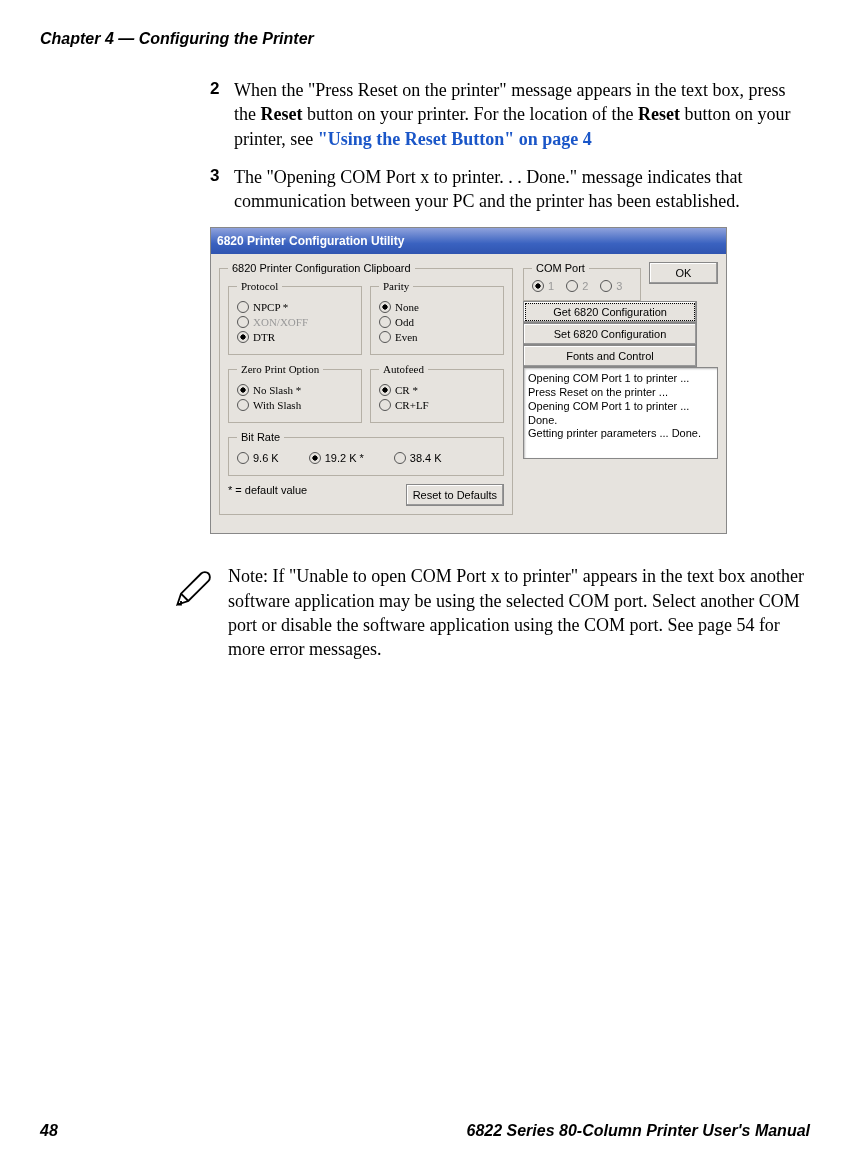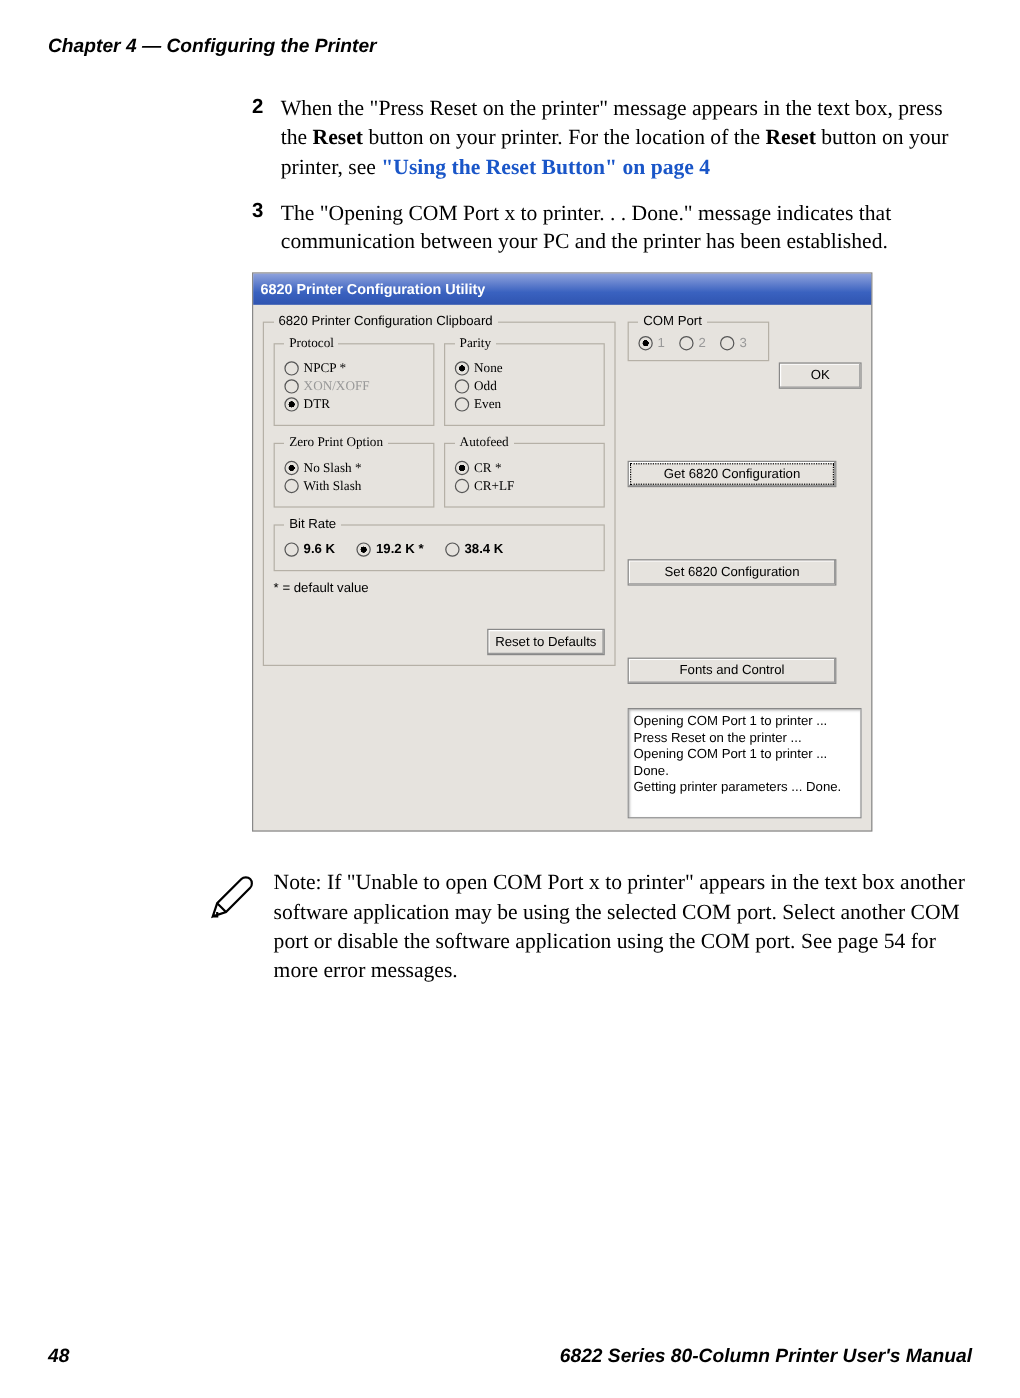--- a/index.html
+++ b/index.html
@@ -58,21 +58,21 @@
   }
   .titlebar {
     background: linear-gradient(180deg,#8fa2dc 0,#3a62c0 60%,#2f54b0 100%);
     color: #fff;
     font-weight: bold;
     padding: 6px 6px;
     font-size: 12px;
   }
   .dialog-body { padding: 8px 8px 10px 8px; display: flex; gap: 10px; }
   .left-col { flex: 1; }
-  .right-col { width: 195px; display:flex; flex-direction:column; gap:20px; }
+  .right-col { width: 195px; display:flex; flex-direction:column; gap:0; }
   fieldset {
     border: 1px solid #b5b0a6;
     padding: 6px 8px 8px 8px;
     margin: 0 0 8px 0;
   }
   legend { padding: 0 4px; }
   .row { display:flex; gap:8px;font-family:Liberation Serif, serif; }
   .row fieldset { flex:1; }
   .radio { display:flex; align-items:center; gap:4px; margin: 3px 0; }
   .radio.sel::before {
@@ -85,40 +85,39 @@
   .radio.dis { color:#999; }
   .inline-radios { display:flex; gap:12px; }
   .inline-radios .radio { margin:0; }
   .btn {
     border: 1px solid #888;
     background: #e6e3de;
     padding: 4px 6px;
     text-align:center;
     box-shadow: inset -1px -1px 0 #999, inset 1px 1px 0 #fff;
     font-size:11px;
-    margin-top:40px;
   }
   .btn.focus { outline: 1px dotted #000; outline-offset:-3px; }
   .btn.big { width: 160px; }
   .msgbox {
     background:#fff;
     border:1px solid #888;
     height: 82px;
     padding:4px;
     font-size:11px;
     line-height:1.25;
     box-shadow: inset 1px 1px 2px #bbb;
     white-space: pre-line;
   }
   .left-footrow { display:flex; justify-content:space-between; font-size:11px; }
   .note-row { display:flex; gap:14px; margin-left:130px; line-height:1.35; }
   .note-icon { width:44px; flex:0 0 44px; padding-top:4px; }
   .note-icon svg { width:44px; height:44px; stroke:#000; fill:none; stroke-width:2; }
   .inline-fieldset { margin-bottom:0; }
-  .bitrate-opts { display:flex; gap:18px;font-weight:bold; }
+  .bitrate-opts { display:flex; gap:30px; }
   .about-row { display:flex; justify-content:flex-end; }
 </style>
 </head>
 <body>
 
 <div class="header">Chapter 4 — Configuring the Printer</div>
 
 <div class="content">
 
   <div class="step">

